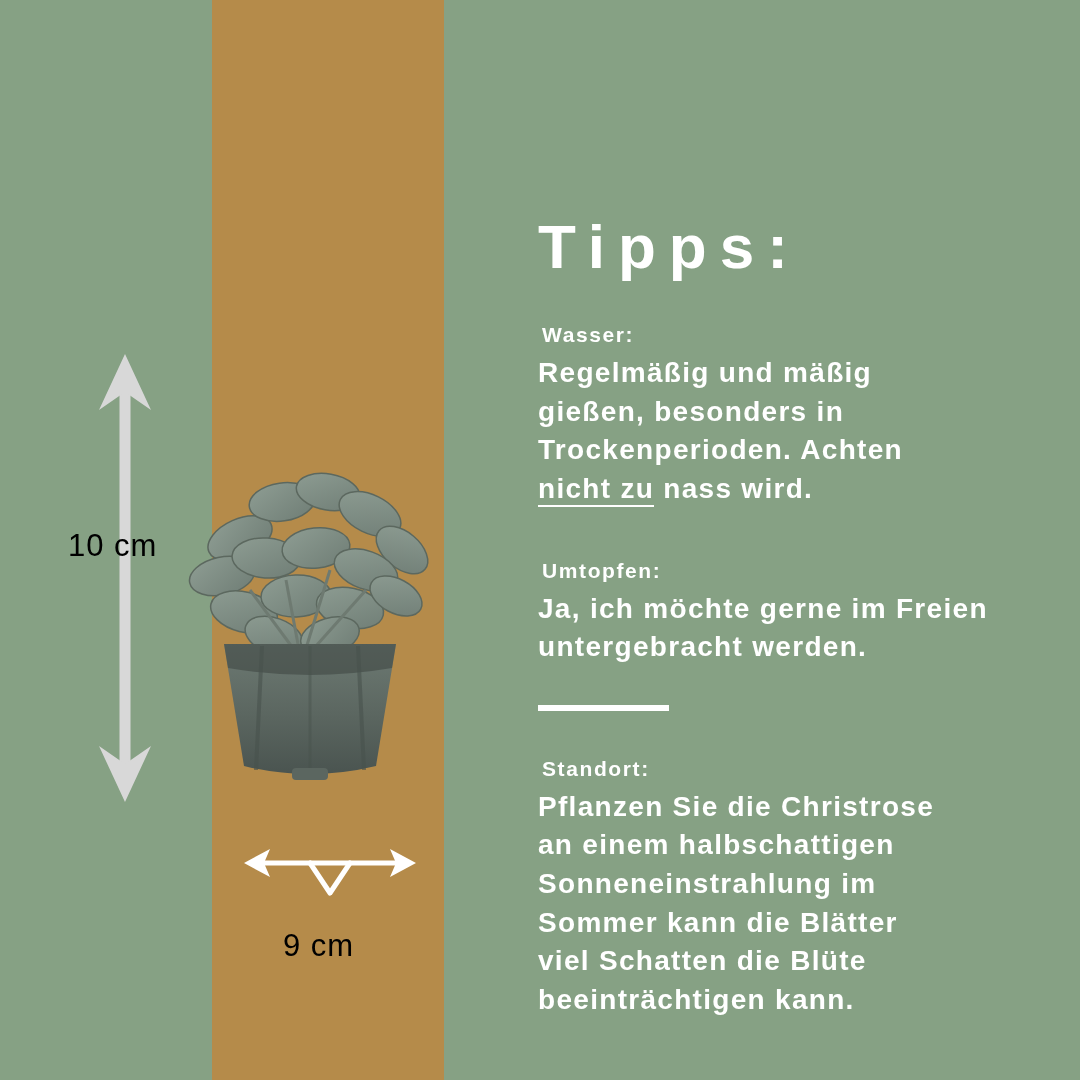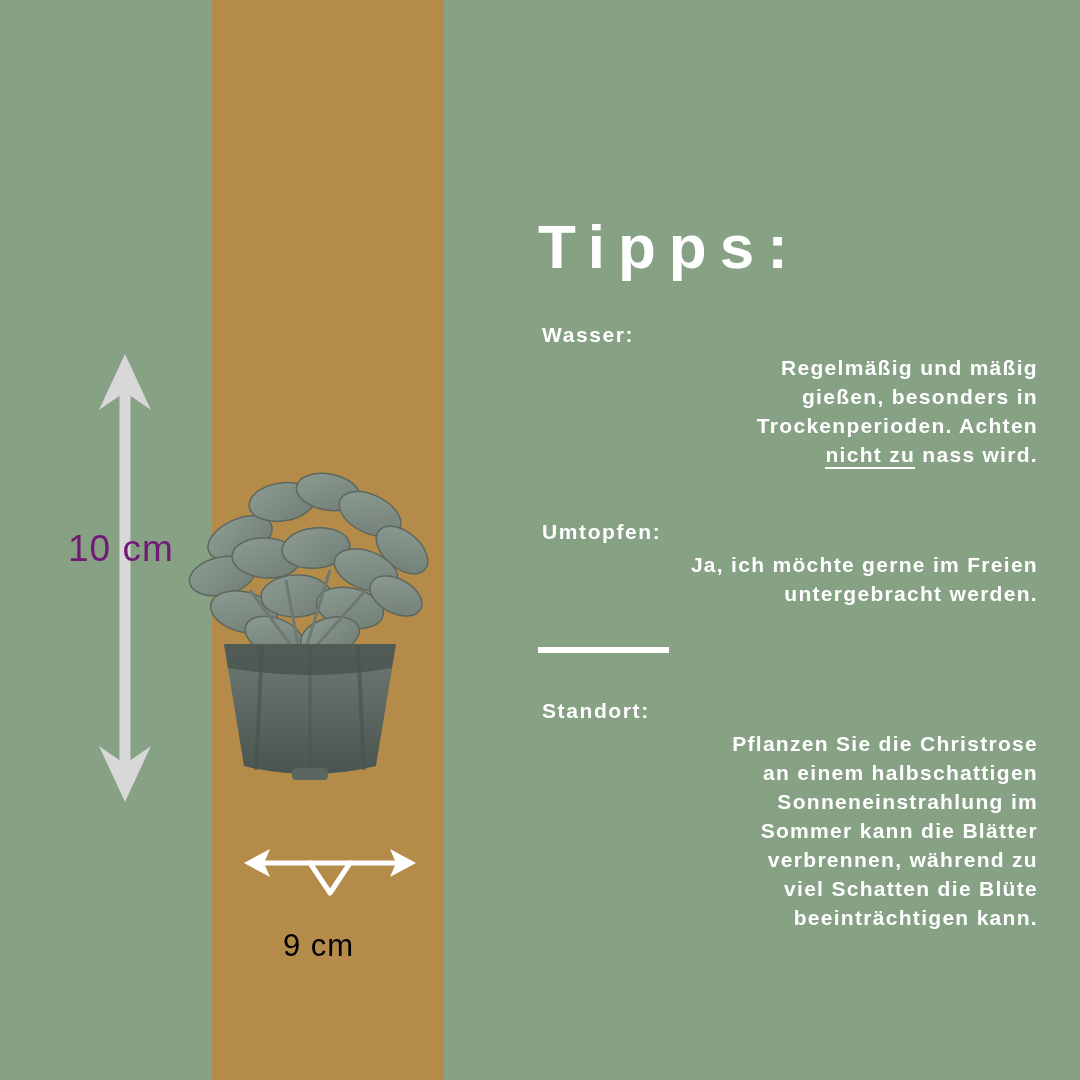--- a/index.html
+++ b/index.html
@@ -26,22 +26,22 @@
     top: 0;
     width: 232px;
     height: 1080px;
     background: #b58b4a;
   }
   
   .height-label {
     position: absolute;
     left: 68px;
     top: 528px;
-    color: #701a75;
-    font-size: 37px;
+    color: #000000;
+    font-size: 31px;
     letter-spacing: 1px;
     white-space: nowrap;
   }
   .width-label {
     position: absolute;
     left: 283px;
     top: 928px;
     color: #000000;
     font-size: 31px;
     letter-spacing: 1px;
@@ -88,26 +88,25 @@
     margin-bottom: 26px;
   }
   .block-heading {
     font-size: 21px;
     font-weight: bold;
     letter-spacing: 1.6px;
     line-height: 1.38;
     margin: 4px;
   }
   .block-body {
-    font-size: 21px;
+    font-size: 28px;
     font-weight: bold;
     letter-spacing: 1.3px;
     line-height: 1.38;
     margin: 0;
-    text-align: right;
   }
   .underline-frag {
     border-bottom: 2px solid #ffffff;
     padding-bottom: 1px;
   }
   .divider {
     width: 131px;
     height: 6px;
     background: #ffffff;
     margin: 38px 0 44px 0;
@@ -204,19 +203,18 @@
     </div>
 
     <hr class="divider">
 
     <div class="block">
       <p class="block-heading">Standort:</p>
       <p class="block-body">Pflanzen Sie die Christrose</p>
       <p class="block-body">an einem halbschattigen</p>
       <p class="block-body">Sonneneinstrahlung im</p>
       <p class="block-body">Sommer kann die Blätter</p>
-      <p class="block-body">verbrennen, während zu</p>
       <p class="block-body">viel Schatten die Blüte</p>
       <p class="block-body">beeinträchtigen kann.</p>
     </div>
   </div>
 
 </div>
 
 </body></html>

